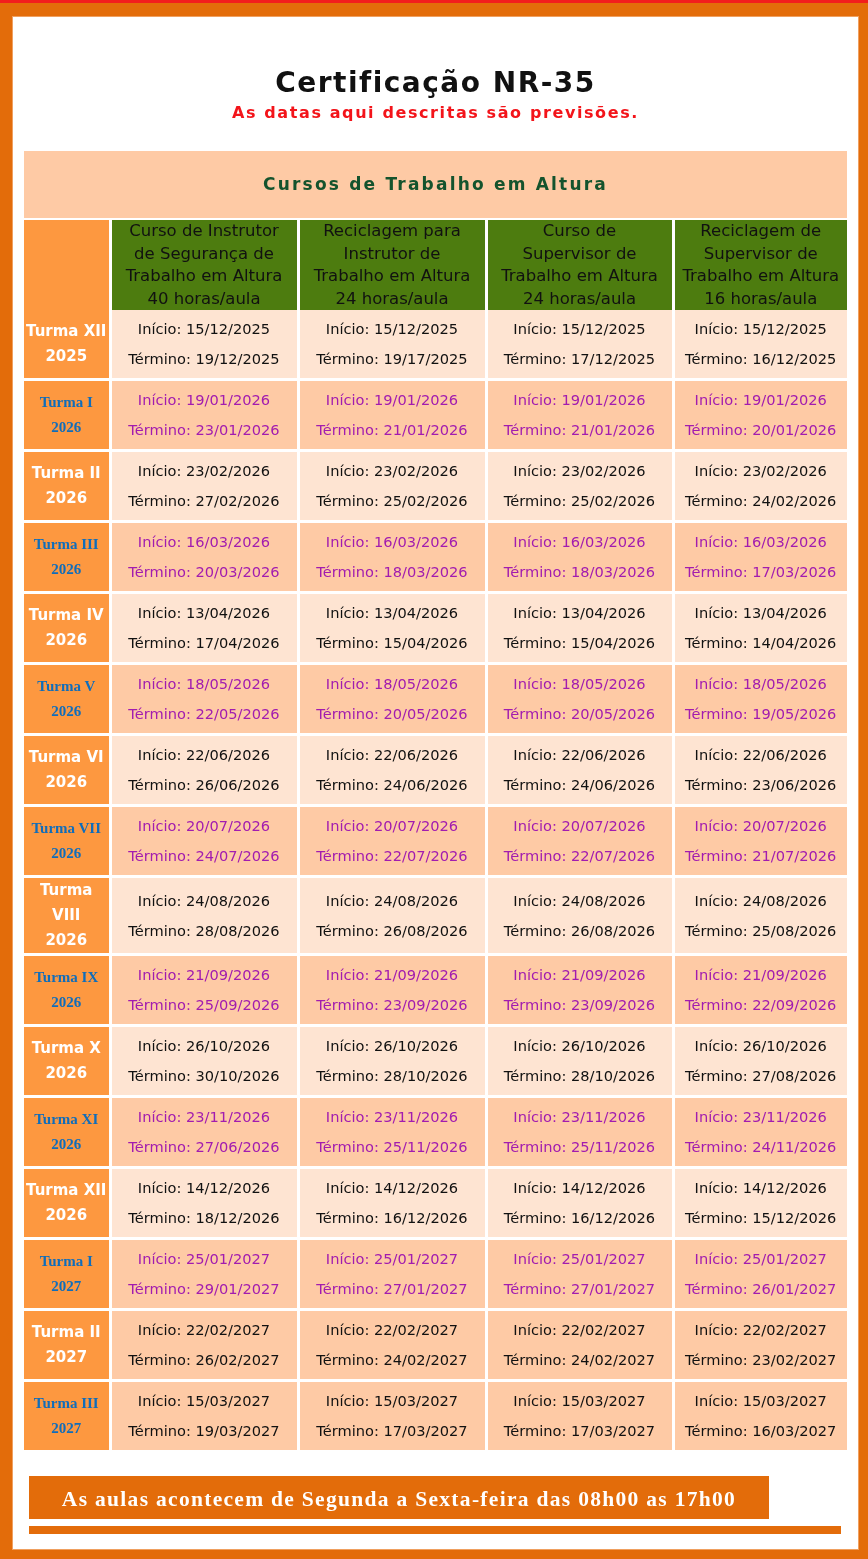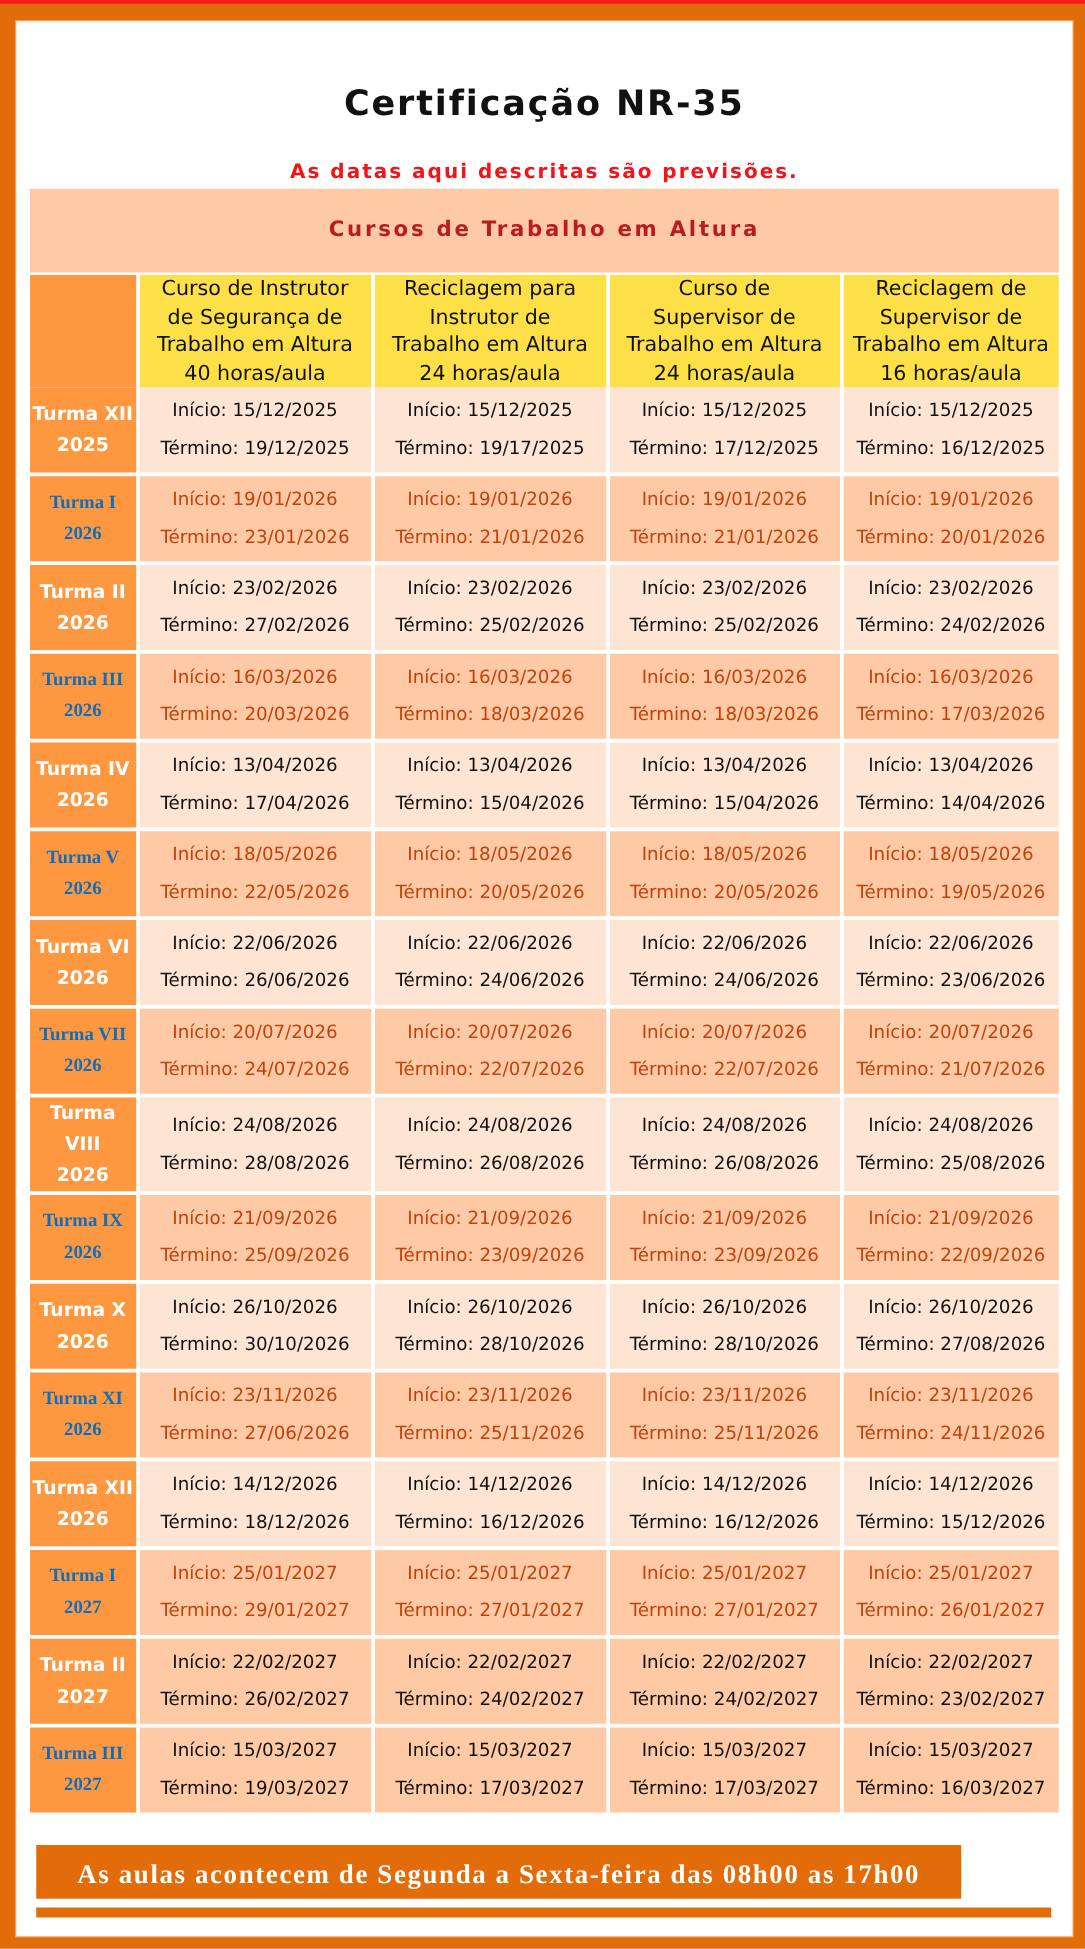--- a/index.html
+++ b/index.html
@@ -20,63 +20,63 @@
       background: #ffffff; text-align: center;
     }
     .title {
       font-weight: bold; font-size: 28px; color: #111; letter-spacing: 1.5px;
       position: absolute; left: 0; right: 0; top: 34px;
     }
     .notice {
       font-weight: bold; font-size: 16px; color: #f3141a; letter-spacing: 1.6px;
       position: absolute; left: 0; right: 0;
     }
-    .notice.n1 { top: 95px; }
+    .notice.n1 { top: 71px; }
     .notice.n2 { top: 119px; }
     .subtitle-band {
       position: absolute; left: 24px; top: 151px; width: 823px; height: 67px;
       background: #fecaa5; text-align: center;
     }
     .subtitle {
-      font-weight: bold; font-size: 17px; color: #b91c1c; letter-spacing: 2.2px;
+      font-weight: bold; font-size: 17px; color: #14532d; letter-spacing: 2.2px;
       line-height: 67px;
     }
     table.sched {
       position: absolute; left: 24px; top: 220px; width: 823px;
       border-collapse: collapse; table-layout: fixed;
     }
     table.sched td, table.sched th { padding: 0; text-align: center; border: 3px solid #ffffff; }
     table.sched tr:first-child td, table.sched tr:first-child th { border-top: 0; }
     table.sched td:first-child, table.sched th:first-child { border-left: 0; }
     table.sched td:last-child, table.sched th:last-child { border-right: 0; }
     table.sched tr:last-child td, table.sched tr:last-child th { border-bottom: 0; }
     col.c0 { width: 86px; }
     col.c1 { width: 188px; }
     col.c2 { width: 188px; }
     col.c3 { width: 187px; }
     col.c4 { width: 174px; }
     th.corner { background: #fd9840; }
     th.course {
-      background: #fde047; height: 88px; font-weight: normal;
+      background: #4d7c0f; height: 88px; font-weight: normal;
       font-size: 16.5px; line-height: 22.5px; color: #111; vertical-align: middle;
     }
     th.course span { display: block; }
     td.turma {
       background: #fd9840; height: 68px; font-weight: bold; font-size: 15px;
       line-height: 25px; vertical-align: middle;
     }
     td.turma.white { color: #ffffff; }
     td.turma.blue { color: #0f6dbb; font-family: Liberation Serif, serif; }
     td.turma span { display: block; }
     td.cell { height: 68px; font-size: 14.6px; line-height: 30px; vertical-align: middle; }
     td.cell span { display: block; }
     tr.light td.cell { background: #fee4d2; }
     tr.dark td.cell { background: #fecaa5; }
     tr.black-text td.cell { color: #111; }
-    tr.blue-text td.cell { color: #c2410c; }
+    tr.blue-text td.cell { color: #a21caf; }
     .footer-bar {
       position: absolute; left: 29px; top: 1476px; width: 740px; height: 43px;
       background: #e36c0a; text-align: center;
     }
     .footer-text {
       font-family: "Liberation Serif", serif; font-weight: bold; font-size: 21.5px;
       color: #ffffff; letter-spacing: 1.3px; line-height: 46px;
     }
     .footer-line {
       position: absolute; left: 29px; top: 1526px; width: 812px; height: 8px;

